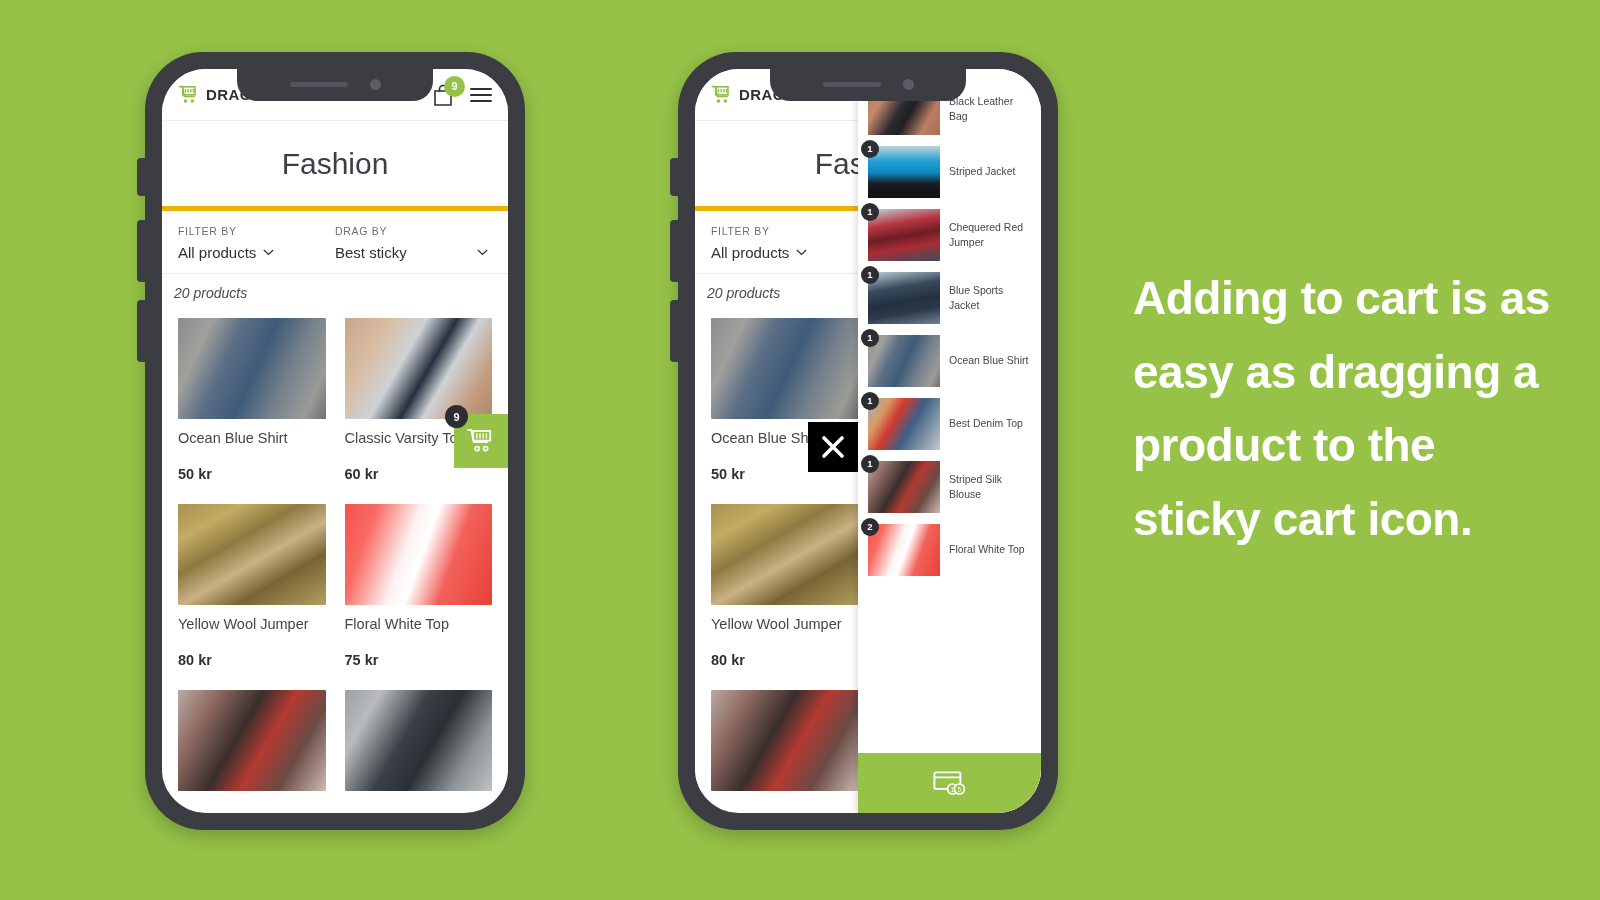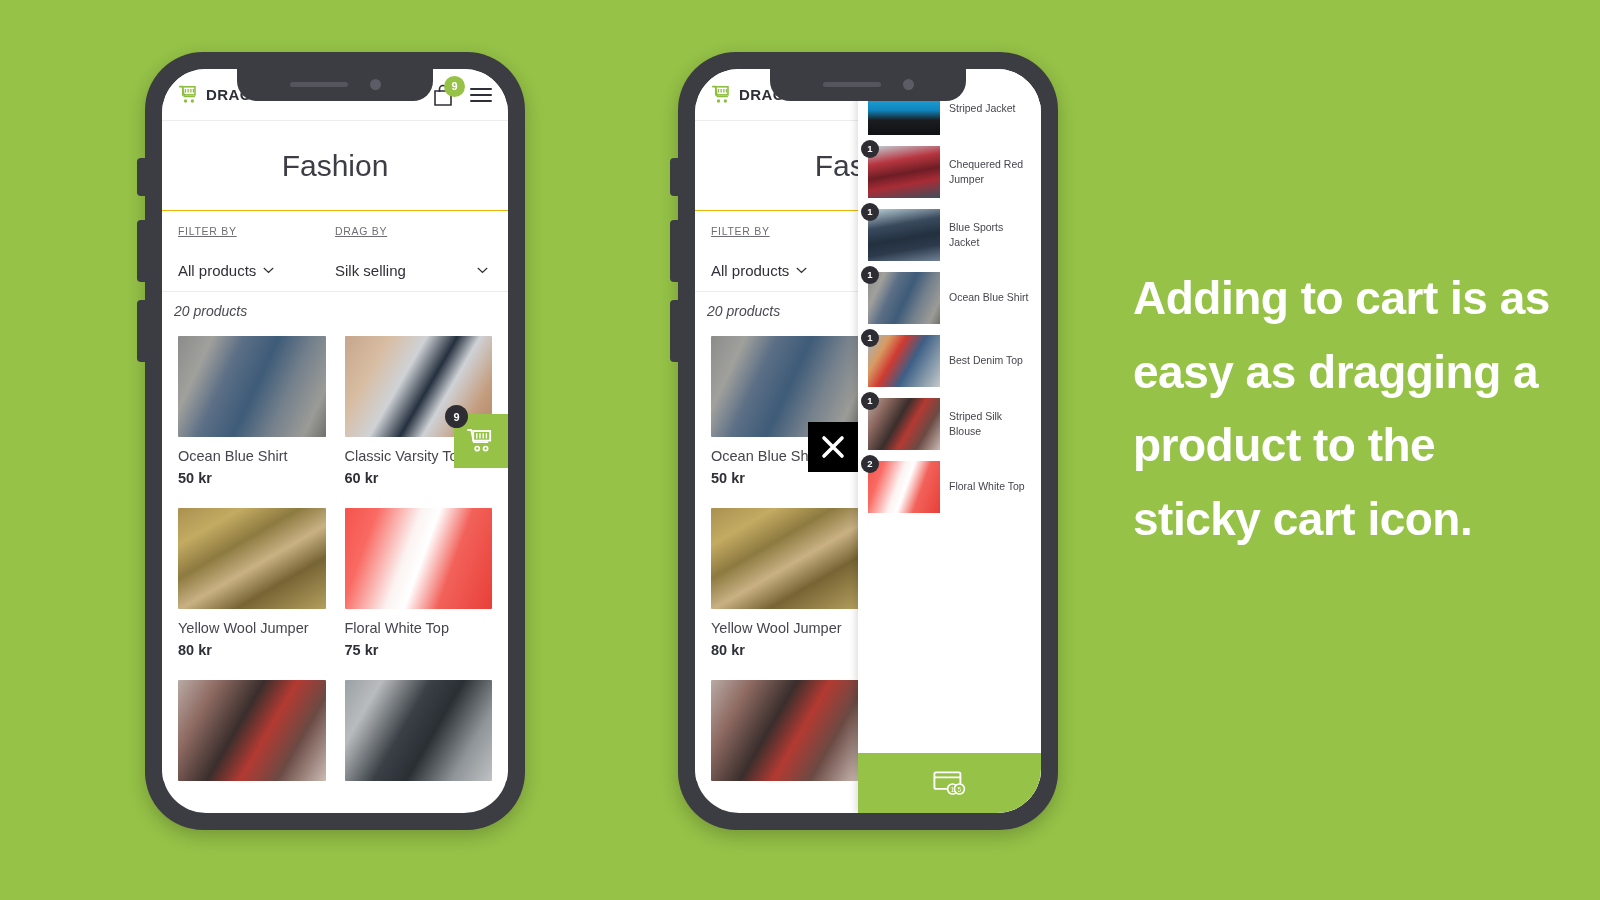--- a/index.html
+++ b/index.html
@@ -88,37 +88,37 @@
     font-size: 11px; font-weight: bold;
     display: flex; align-items: center; justify-content: center;
   }
   .hamburger { width: 22px; display: flex; flex-direction: column; gap: 4px; }
   .hamburger span { display: block; height: 2px; background: #2f3037; border-radius: 1px; }
 
   
   .page-title-band {
     height: 90px;
     display: flex; align-items: center; justify-content: center;
-    border-bottom: 1px solid #eab308;
+    border-bottom: 5px solid #eab308;
     background: #fff;
   }
   .page-title { font-size: 30px; color: #3d3d45; font-weight: normal; }
 
   
   .filter-bar {
     display: flex;
     padding: 14px 16px 12px 16px;
     border-bottom: 1px solid #ececec;
     background: #fff;
   }
   .filter-col { width: 50%; }
   .filter-col.sort { position: relative; }
   .filter-label {
     font-size: 10.5px; letter-spacing: .7px;
-    color: #6d6d75; margin-bottom: 25px; text-decoration: underline;
+    color: #6d6d75; margin-bottom: 7px;
   }
   .filter-value {
     font-size: 15px; color: #2f3037;
     display: flex; align-items: center; gap: 7px;
   }
   .filter-col.sort .filter-value { justify-content: space-between; padding-right: 4px; }
   .chev { width: 11px; height: 7px; flex: none; }
 
   .count-row {
     padding: 11px 16px 13px 12px;
@@ -135,21 +135,21 @@
     background: #fff;
   }
   .card { }
   .card-img {
     width: 100%; height: 101px;
     border-radius: 1px;
     background-size: cover; background-position: center;
     position: relative; overflow: hidden;
   }
   .card-name { margin-top: 11px; font-size: 14.5px; color: #45454d; }
-  .card-price { margin-top: 6px; font-size: 14.5px; font-weight: bold; color: #2f3037; }
+  .card-price { margin-top: 20px; font-size: 14.5px; font-weight: bold; color: #2f3037; }
 
   
   .ph-ocean  { background:
       linear-gradient(115deg,#8c8c8c 0%,#a0a09c 18%,#5c6f86 34%,#3e5b78 52%,#74808c 70%,#9b9b97 88%,#6f6f6d 100%); }
   .ph-varsity{ background:
       linear-gradient(120deg,#c6a68c 0%,#d8bda3 22%,#cfd2d6 40%,#25303f 55%,#cfd2d6 66%,#c49d7f 84%,#ad8866 100%); }
   .ph-yellow { background:
       linear-gradient(150deg,#a9904f 0%,#c4ab63 20%,#8d7a40 38%,#c9b184 55%,#776434 72%,#b49f5e 100%); }
   .ph-floral { background:
       linear-gradient(110deg,#f4534c 0%,#f96a63 18%,#fbf3f2 42%,#ffffff 52%,#f2625a 70%,#e83f38 100%); }
@@ -309,21 +309,21 @@
         <div class="filter-value">
           <span>All products</span>
           <svg class="chev" viewBox="0 0 12 8">
             <path d="M1 1.5L6 6.3l5-4.8" fill="none" stroke="#2f3037" stroke-width="1.4" stroke-linecap="round"></path>
           </svg>
         </div>
       </div>
       <div class="filter-col sort">
         <div class="filter-label">DRAG BY</div>
         <div class="filter-value">
-          <span>Silk selling</span>
+          <span>Best sticky</span>
           <svg class="chev" viewBox="0 0 12 8">
             <path d="M1 1.5L6 6.3l5-4.8" fill="none" stroke="#2f3037" stroke-width="1.4" stroke-linecap="round"></path>
           </svg>
         </div>
       </div>
     </div>
 
     <div class="count-row">20 products</div>
 
     <div class="grid">
@@ -444,20 +444,24 @@
 
     <div class="close-overlay" style="right:183px; top:353px;">
       <svg width="26" height="26" viewBox="0 0 26 26">
         <path d="M4 4l18 18M22 4L4 22" stroke="#fff" stroke-width="3.6" stroke-linecap="round"></path>
       </svg>
     </div>
 
     <div class="cart-drawer">
       <div class="cart-items">
 
+        <div class="cart-item">
+          <div class="cart-thumb ph-bag"></div>
+          <div class="cart-item-name">Black Leather Bag</div>
+        </div>
 
         <div class="cart-item">
           <div class="cart-thumb ph-zipped">
             <span class="qty-badge">1</span>
           </div>
           <div class="cart-item-name">Striped Jacket</div>
         </div>
 
         <div class="cart-item">
           <div class="cart-thumb ph-chequered">

